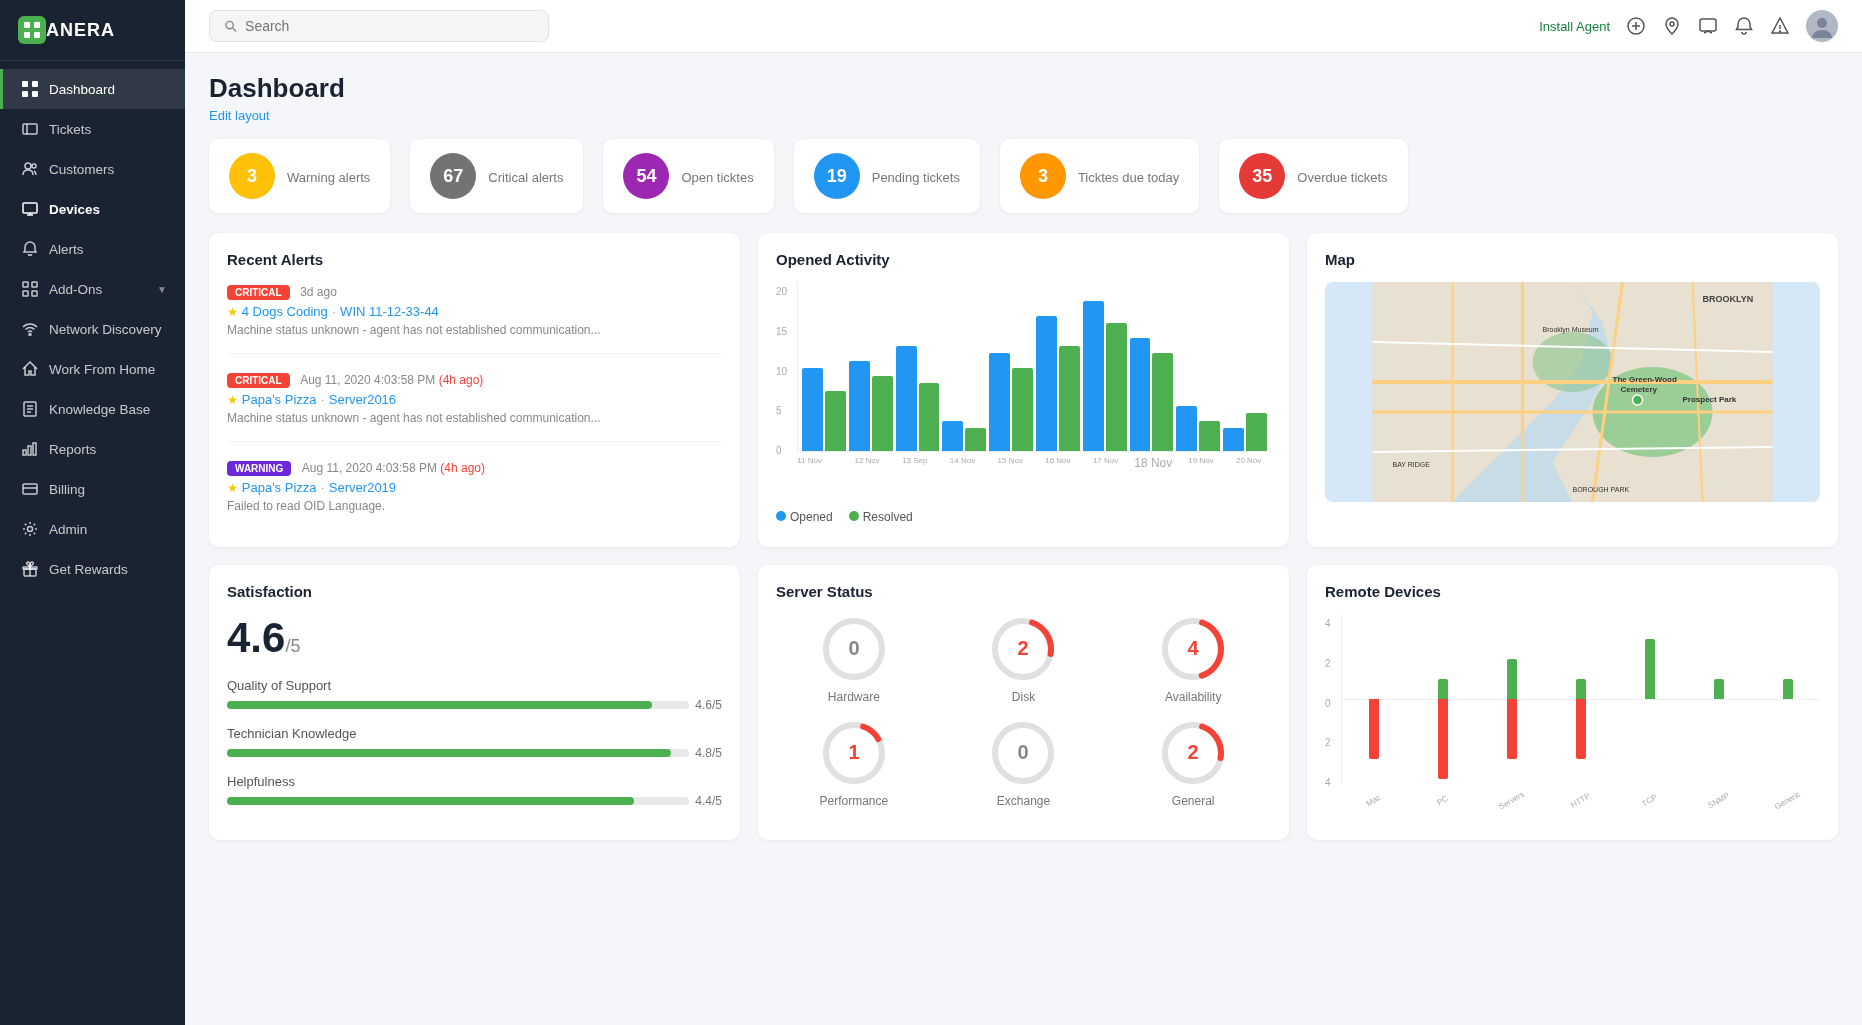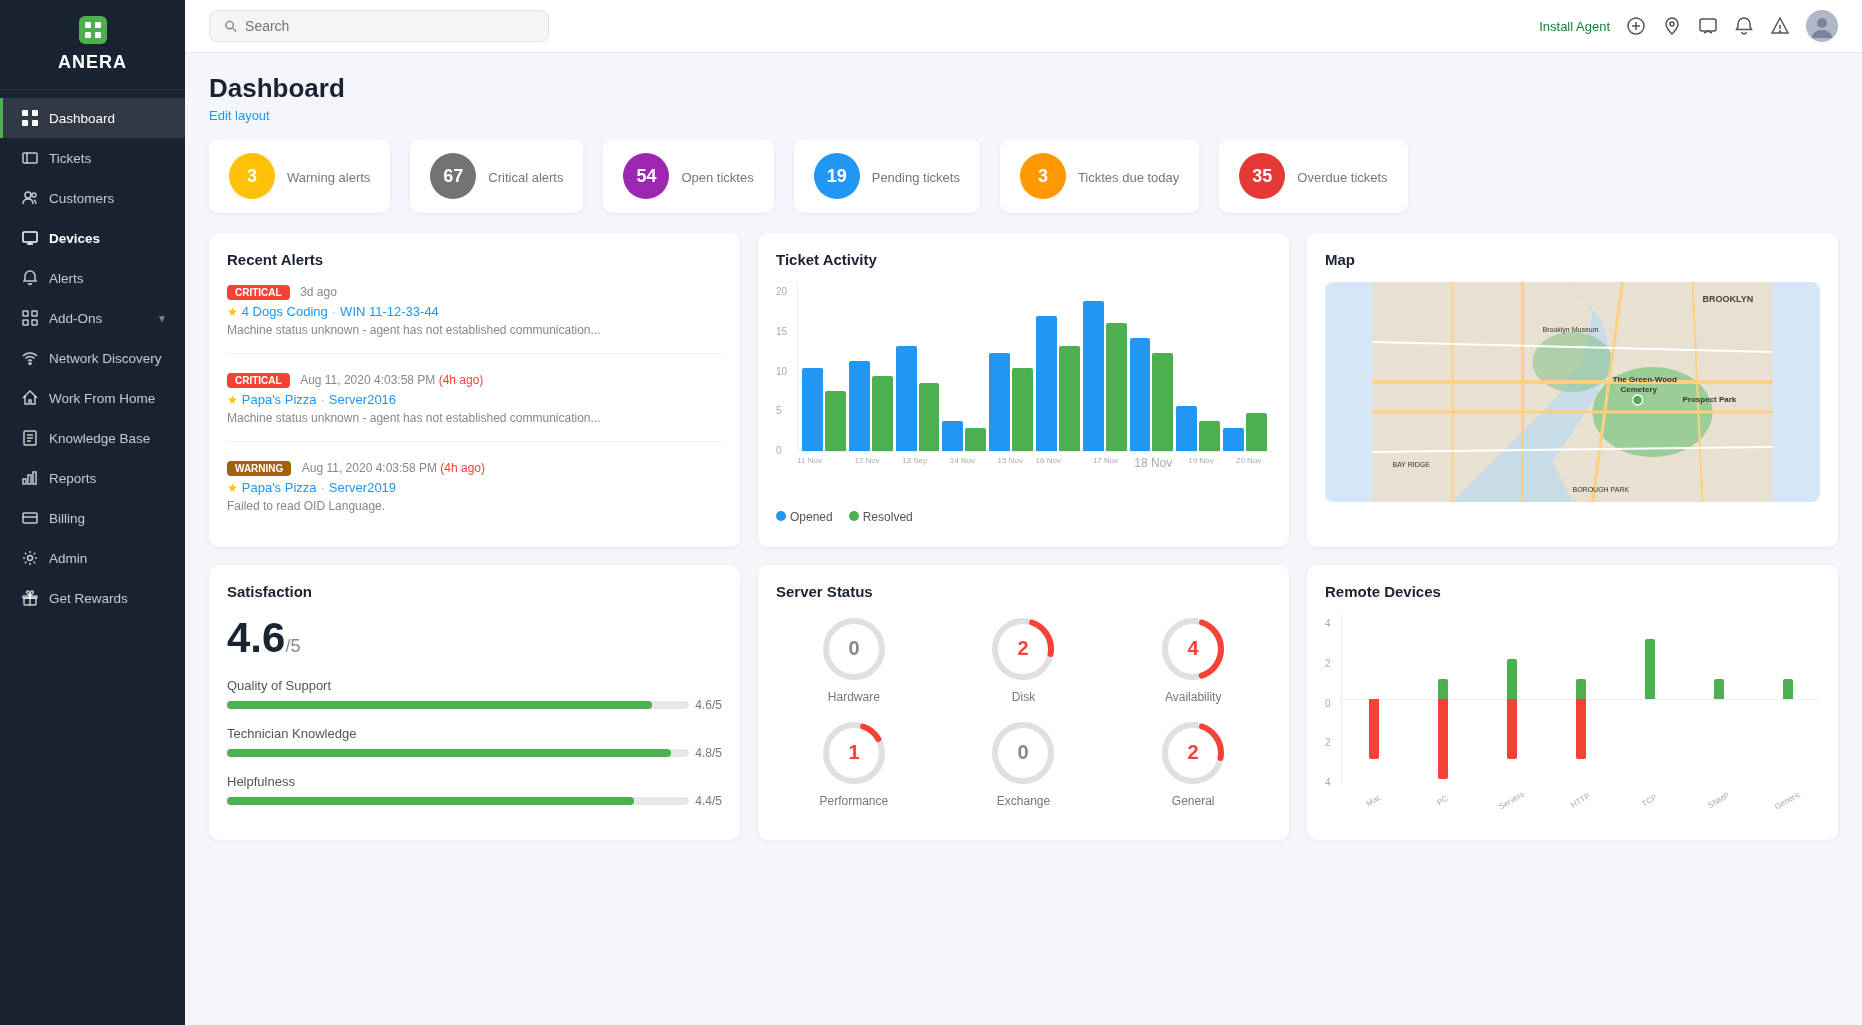--- a/index.html
+++ b/index.html
@@ -1,20 +1,20 @@
 <!DOCTYPE html>
 <html><head>
   <meta charset="utf-8">
   <style>
     * { box-sizing: border-box; margin: 0; padding: 0; }
     body { font-family: -apple-system, BlinkMacSystemFont, 'Segoe UI', sans-serif; background: #f5f6fa; display: flex; height: 100vh; overflow: hidden; }
 
     
     .sidebar { width: 185px; background: #1a2332; color: #fff; display: flex; flex-direction: column; flex-shrink: 0; height: 100vh; overflow-y: auto; }
-    .sidebar-logo { padding: 16px 18px; display: flex; align-items: center; gap: 8px; border-bottom: 1px solid rgba(255,255,255,0.08); flex-direction: column; }
+    .sidebar-logo { padding: 16px 18px; display: flex; align-items: center; border-bottom: 1px solid rgba(255,255,255,0.08); }
     .logo-icon { width: 28px; height: 28px; background: #4CAF50; border-radius: 6px; display: flex; align-items: center; justify-content: center; font-size: 12px; font-weight: bold; color: white; }
     .logo-text { color: white; font-size: 18px; font-weight: 700; letter-spacing: 1px; }
     .sidebar-nav { flex: 1; padding: 8px 0; }
     .nav-item { display: flex; align-items: center; gap: 10px; padding: 11px 18px; cursor: pointer; font-size: 13.5px; color: rgba(255,255,255,0.75); transition: background 0.15s; border-left: 3px solid transparent; }
     .nav-item.active { background: rgba(255,255,255,0.1); color: #fff; border-left: 3px solid #4CAF50; }
     .nav-item.bold-text { color: #fff; font-weight: 600; }
     .nav-icon { width: 18px; height: 18px; display: flex; align-items: center; justify-content: center; flex-shrink: 0; }
     .nav-label { flex: 1; }
     .nav-chevron { font-size: 10px; opacity: 0.6; }
 
@@ -49,21 +49,21 @@
     .panels-grid { display: grid; grid-template-columns: 1fr 1fr 1fr; gap: 18px; margin-bottom: 18px; }
     .panels-grid-2 { display: grid; grid-template-columns: 1fr 1fr 1fr; gap: 18px; }
     .panel { background: #fff; border-radius: 10px; padding: 18px; box-shadow: 0 1px 4px rgba(0,0,0,0.06); }
     .panel-title { font-size: 15px; font-weight: 700; color: #1a2332; margin-bottom: 14px; }
 
     
     .alert-item { margin-bottom: 16px; padding-bottom: 16px; border-bottom: 1px solid #f0f0f0; }
     .alert-item:last-child { border-bottom: none; margin-bottom: 0; }
     .alert-badge { display: inline-block; padding: 2px 8px; border-radius: 4px; font-size: 10px; font-weight: 700; color: white; margin-right: 6px; }
     .badge-critical { background: #F44336; }
-    .badge-warning { background: #a16207; }
+    .badge-warning { background: #6d28d9; }
     .alert-time { font-size: 12px; color: #888; }
     .alert-link { font-size: 13px; color: #2196F3; cursor: pointer; margin: 4px 0; display: flex; align-items: center; gap: 4px; }
     .alert-star { color: #FFC107; font-size: 12px; }
     .alert-desc { font-size: 12px; color: #888; }
     .alert-time-ago { color: #F44336; font-size: 12px; }
     .chart-legend { display: flex; gap: 16px; margin-top: 8px; font-size: 12px; color: #555; }
     .legend-dot { width: 10px; height: 10px; border-radius: 50%; display: inline-block; margin-right: 4px; }
 
     
     .map-area { height: 220px; background: #d6e8f7; border-radius: 8px; overflow: hidden; position: relative; }
@@ -370,21 +370,21 @@
             <span class="alert-star">★</span>
             <span>Papa's Pizza</span>
             <span style="color:#aaa"> · </span>
             <span>Server2019</span>
           </div>
           <div class="alert-desc">Failed to read OID Language.</div>
         </div>
       </div>
 
       <div class="panel">
-        <div class="panel-title">Ticket Activity</div>
+        <div class="panel-title">Opened Activity</div>
         <div style="display:flex; gap:6px; height: 220px;">
           <div style="display:flex; flex-direction:column; justify-content:space-between; font-size:10px; color:#aaa; padding-right:4px; height:170px; margin-top:4px;">
             <span>20</span>
             <span>15</span>
             <span>10</span>
             <span>5</span>
             <span>0</span>
           </div>
           <div style="flex:1; display:flex; flex-direction:column;">
             <div style="display:flex; align-items:flex-end; gap:3px; height:170px; border-left:1px solid #eee; border-bottom:1px solid #eee; padding: 0 4px;">
@@ -449,21 +449,21 @@
                     <div style="width: 8px; background: rgb(76, 175, 80); border-radius: 2px 2px 0px 0px; height: 38px; flex: 1 1 0%;"></div>
                   </div>
                 </div>
               </div>
             <div style="display:flex; gap:3px; margin-top:4px;" id="x-labels-container">
                 <div style="flex: 1 1 0%; font-size: 8px; color: rgb(170, 170, 170); text-align: left; white-space: nowrap; overflow: hidden;">11 Nov</div>
                 <div style="flex: 1 1 0%; font-size: 8px; color: rgb(170, 170, 170); text-align: center; white-space: nowrap; overflow: hidden;">12 Nov</div>
                 <div style="flex: 1 1 0%; font-size: 8px; color: rgb(170, 170, 170); text-align: center; white-space: nowrap; overflow: hidden;">13 Sep</div>
                 <div style="flex: 1 1 0%; font-size: 8px; color: rgb(170, 170, 170); text-align: center; white-space: nowrap; overflow: hidden;">14 Nov</div>
                 <div style="flex: 1 1 0%; font-size: 8px; color: rgb(170, 170, 170); text-align: center; white-space: nowrap; overflow: hidden;">15 Nov</div>
-                <div style="flex: 1 1 0%; font-size: 8px; color: rgb(170, 170, 170); text-align: left; white-space: nowrap; overflow: hidden;">16 Nov</div>
+                <div style="flex: 1 1 0%; font-size: 8px; color: rgb(170, 170, 170); text-align: center; white-space: nowrap; overflow: hidden;">16 Nov</div>
                 <div style="flex: 1 1 0%; font-size: 8px; color: rgb(170, 170, 170); text-align: center; white-space: nowrap; overflow: hidden;">17 Nov</div>
                 <div style="flex: 1 1 0%; font-size: 12px; color: rgb(170, 170, 170); text-align: center; white-space: nowrap; overflow: hidden;">18 Nov</div>
                 <div style="flex: 1 1 0%; font-size: 8px; color: rgb(170, 170, 170); text-align: center; white-space: nowrap; overflow: hidden;">19 Nov</div>
                 <div style="flex: 1 1 0%; font-size: 8px; color: rgb(170, 170, 170); text-align: center; white-space: nowrap; overflow: hidden;">20 Nov</div>
               </div>
           </div>
         </div>
         <div class="chart-legend">
           <span><span class="legend-dot" style="background:#2196F3; display:inline-block; width:10px; height:10px; border-radius:50%; margin-right:4px;"></span><span>Opened</span></span>
           <span><span class="legend-dot" style="background:#4CAF50; display:inline-block; width:10px; height:10px; border-radius:50%; margin-right:4px;"></span><span>Resolved</span></span>

